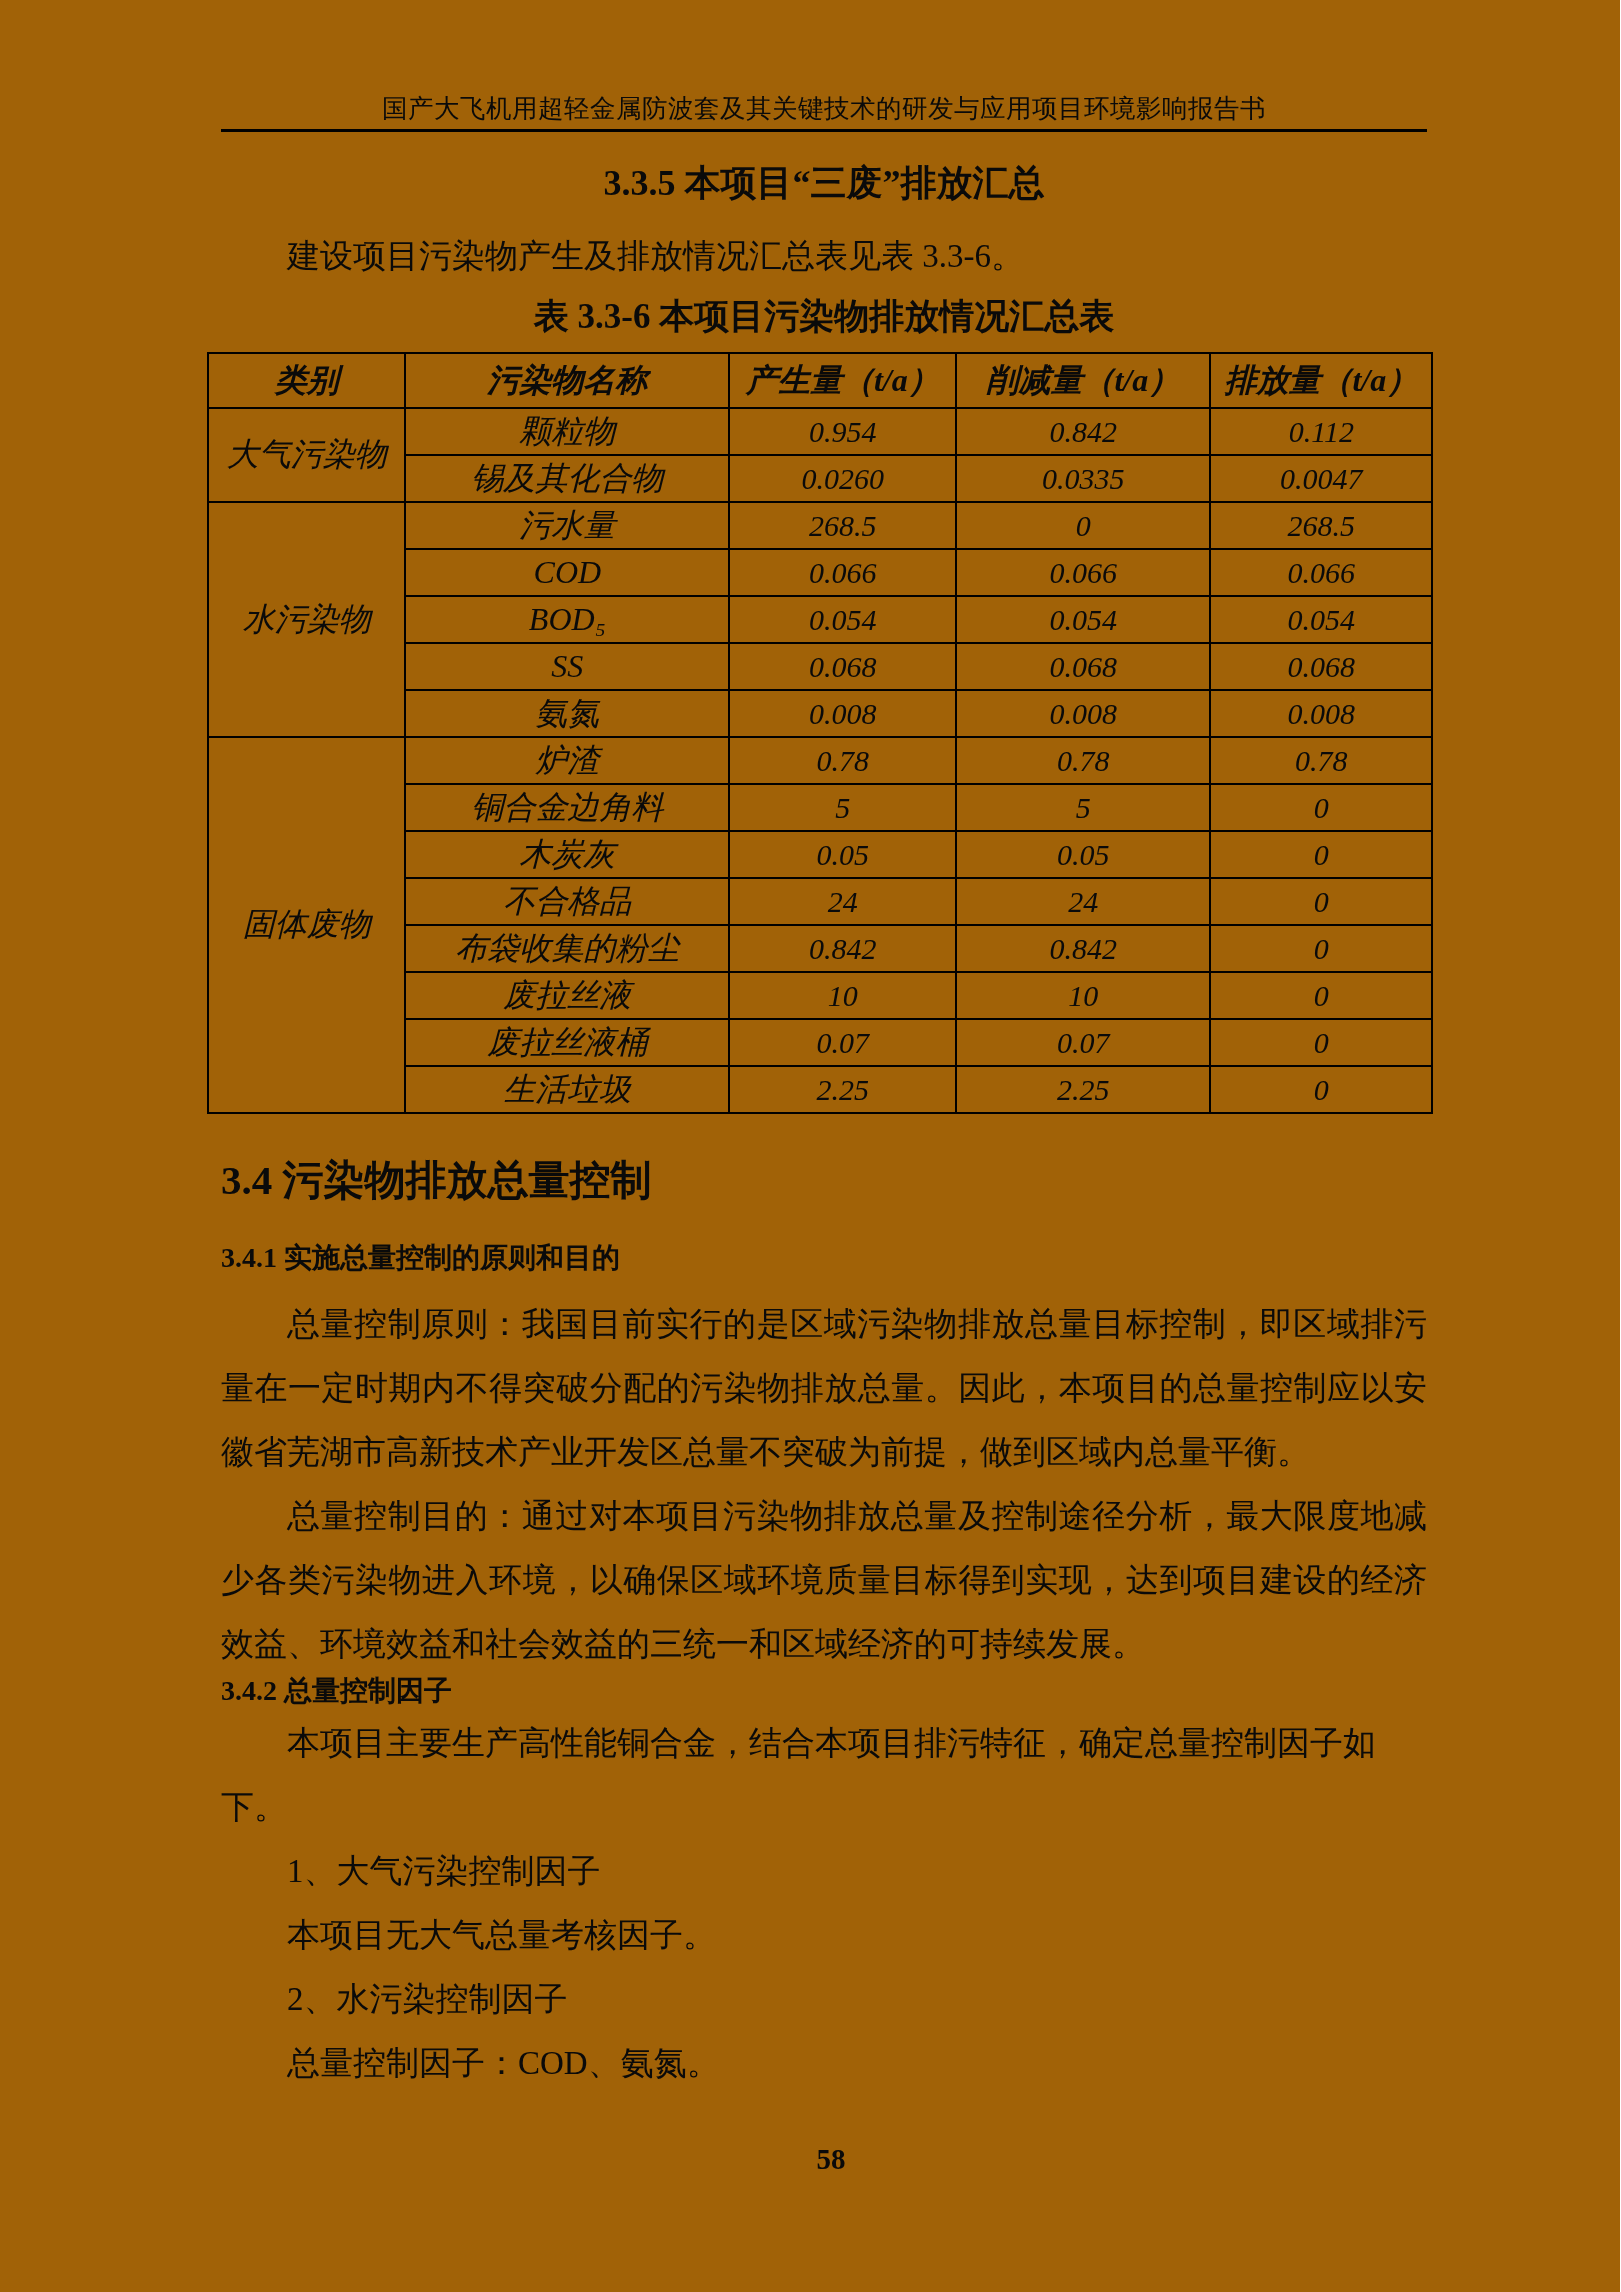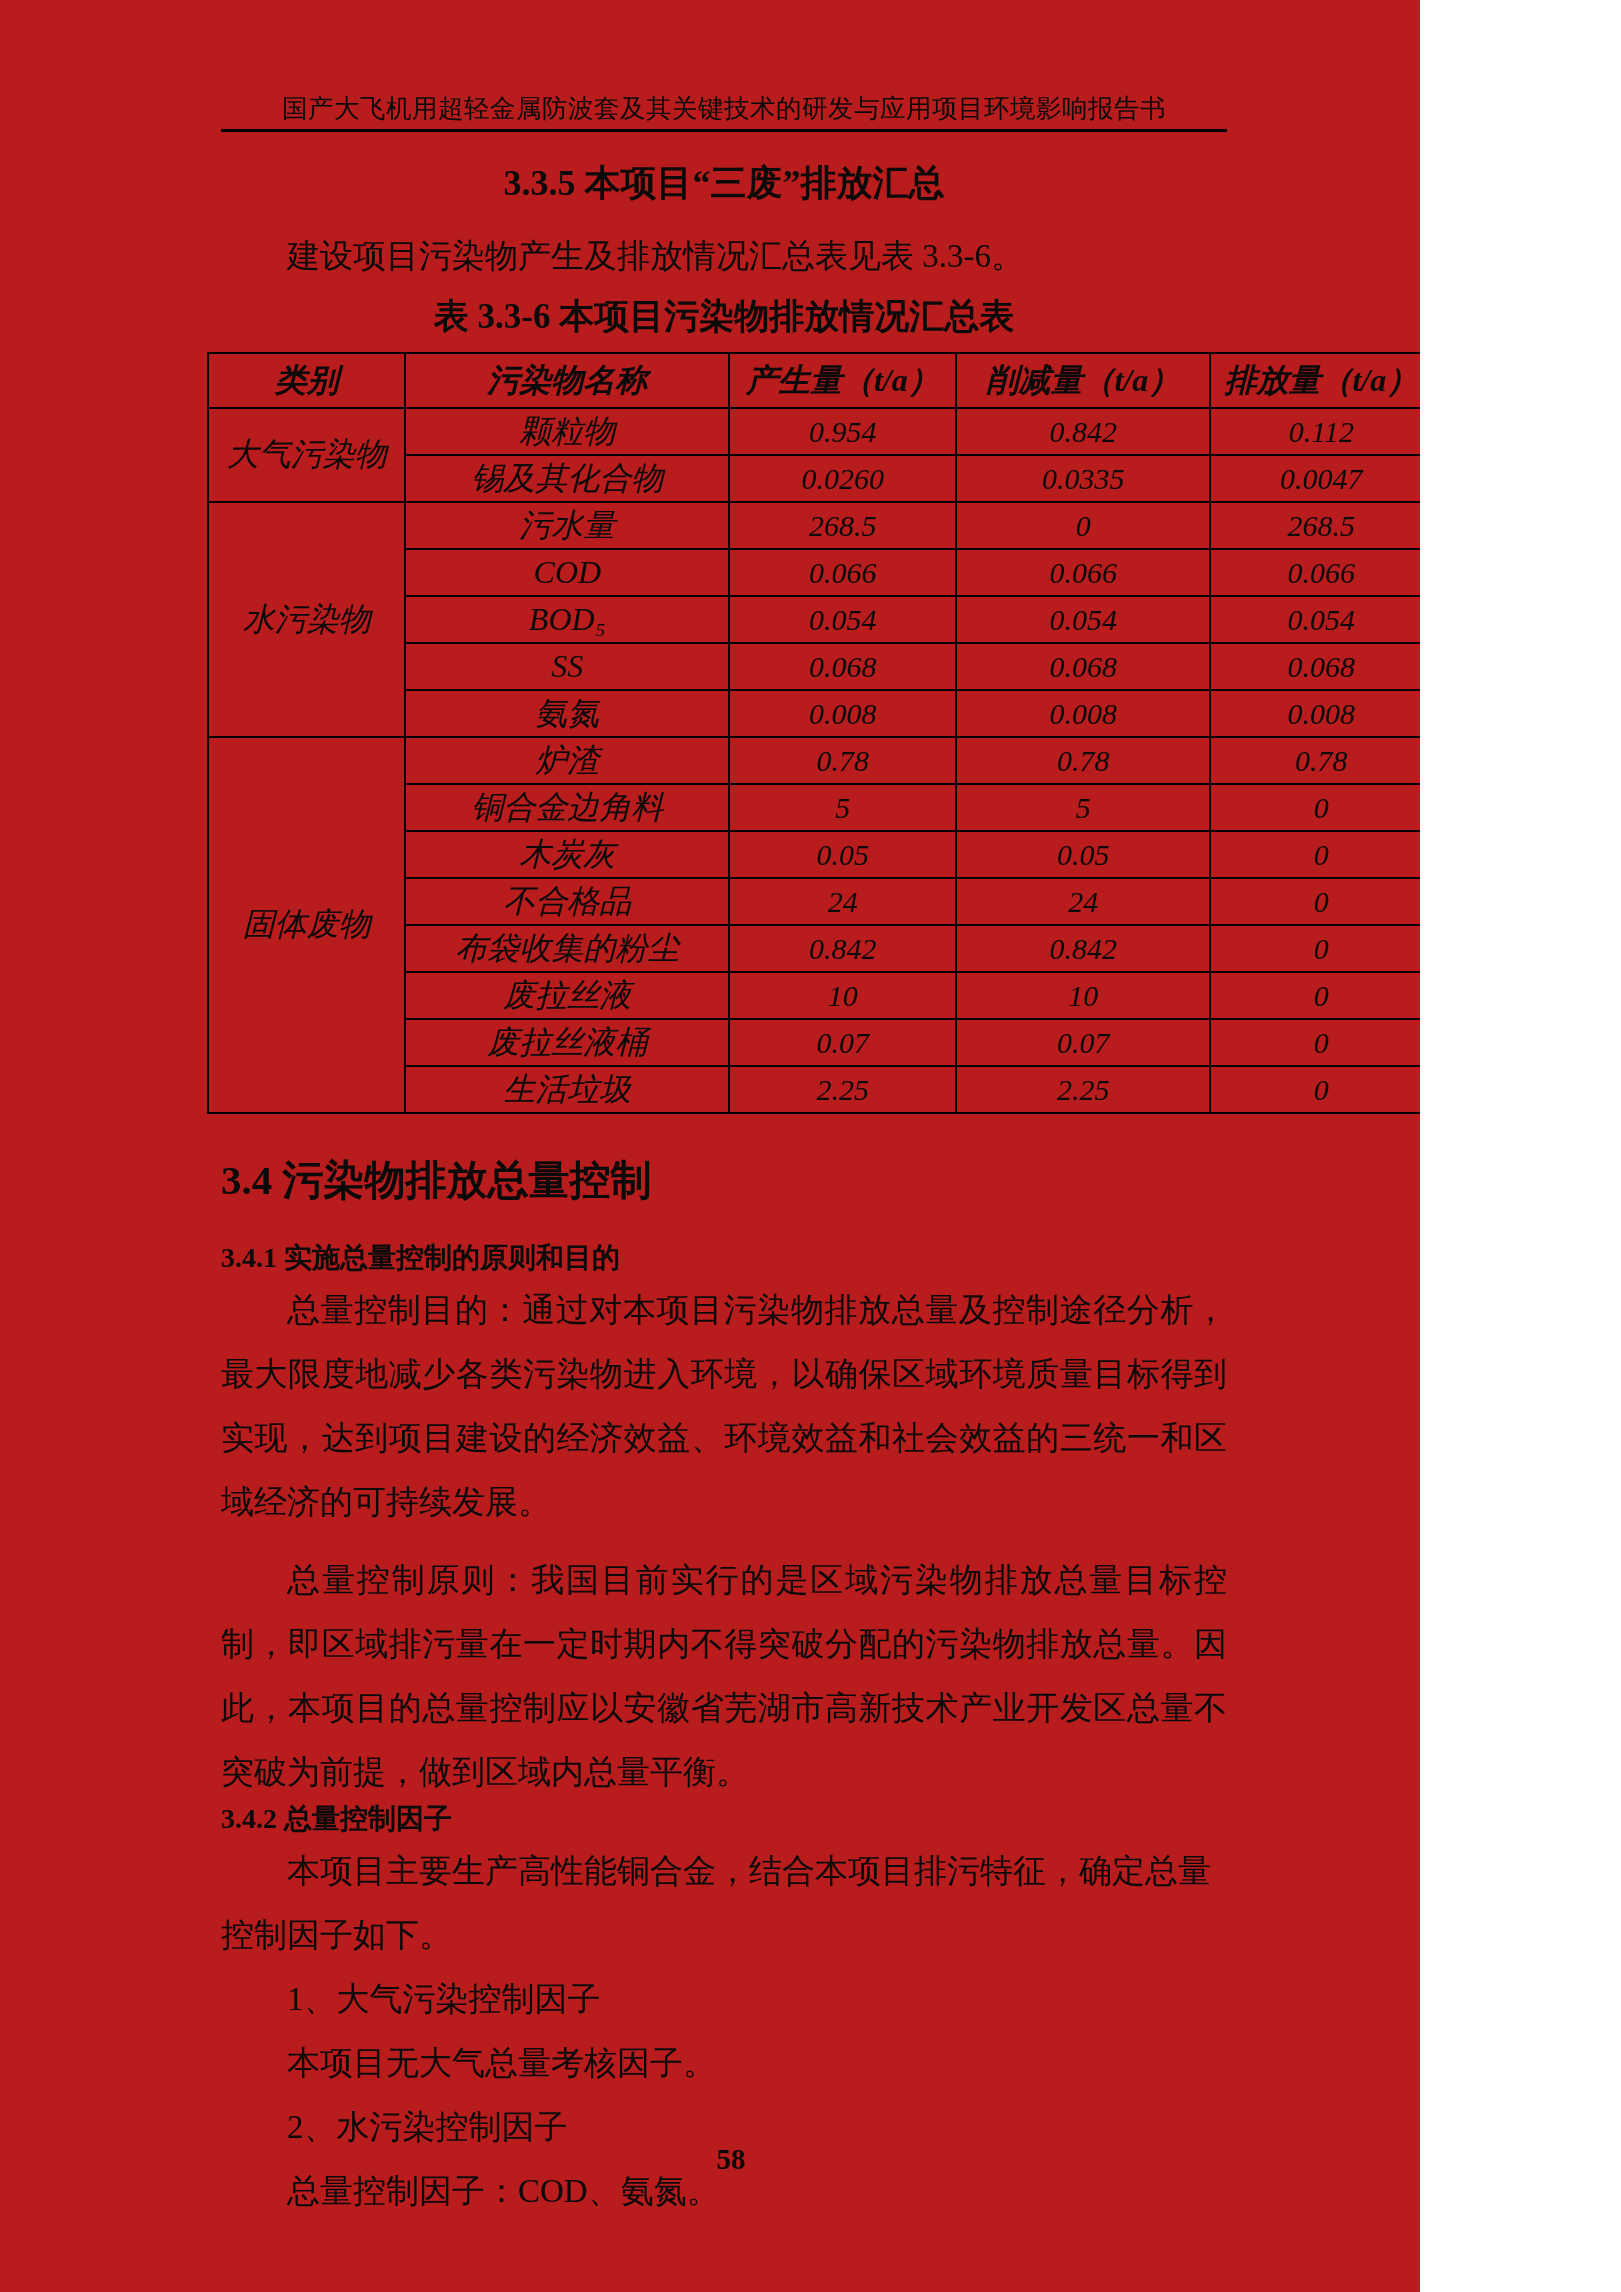--- a/index.html
+++ b/index.html
@@ -5,24 +5,24 @@
   html,body{margin:0;padding:0;}
   body{
     width:1621px;height:2293px;
     background:#ffffff;
     font-family:"Liberation Serif","DejaVu Serif",serif;
     color:#0a0a0a;
     -webkit-font-smoothing:antialiased;
   }
   .page{
     position:relative;
-    width:1420px;height:2293px;
+    width:1620px;height:2293px;
     box-sizing:border-box;
     padding:94px 193px 0 221px;
-    background:#b91c1c;
+    background:#a16207;
     overflow:hidden;
   }
   
   .doc-title{
     font-size:25.5px;
     line-height:29px;
     text-align:center;
     letter-spacing:0.5px;
   }
   .header-rule{
@@ -239,23 +239,23 @@
           <td class="num">2.25</td>
           <td class="num">0</td>
         </tr>
       </tbody>
   </table>
 
   <h2 class="h-34">3.4 污染物排放总量控制</h2>
 
   <h3 class="h-341">3.4.1 实施总量控制的原则和目的</h3>
 
+  <p class="body-p">总量控制原则：我国目前实行的是区域污染物排放总量目标控制，即区域排污量在一定时期内不得突破分配的污染物排放总量。因此，本项目的总量控制应以安徽省芜湖市高新技术产业开发区总量不突破为前提，做到区域内总量平衡。</p>
+
   <p class="body-p" style="margin-top:0;">总量控制目的：通过对本项目污染物排放总量及控制途径分析，最大限度地减少各类污染物进入环境，以确保区域环境质量目标得到实现，达到项目建设的经济效益、环境效益和社会效益的三统一和区域经济的可持续发展。</p>
-
-  <p class="body-p">总量控制原则：我国目前实行的是区域污染物排放总量目标控制，即区域排污量在一定时期内不得突破分配的污染物排放总量。因此，本项目的总量控制应以安徽省芜湖市高新技术产业开发区总量不突破为前提，做到区域内总量平衡。</p>
 
   <h3 class="h-342">3.4.2 总量控制因子</h3>
 
   <div class="items-block">
     <p class="line-p">本项目主要生产高性能铜合金，结合本项目排污特征，确定总量控制因子如下。</p>
     <p class="line-p">1、大气污染控制因子</p>
     <p class="line-p">本项目无大气总量考核因子。</p>
     <p class="line-p">2、水污染控制因子</p>
     <p class="line-p">总量控制因子：COD、氨氮。</p>
   </div>

